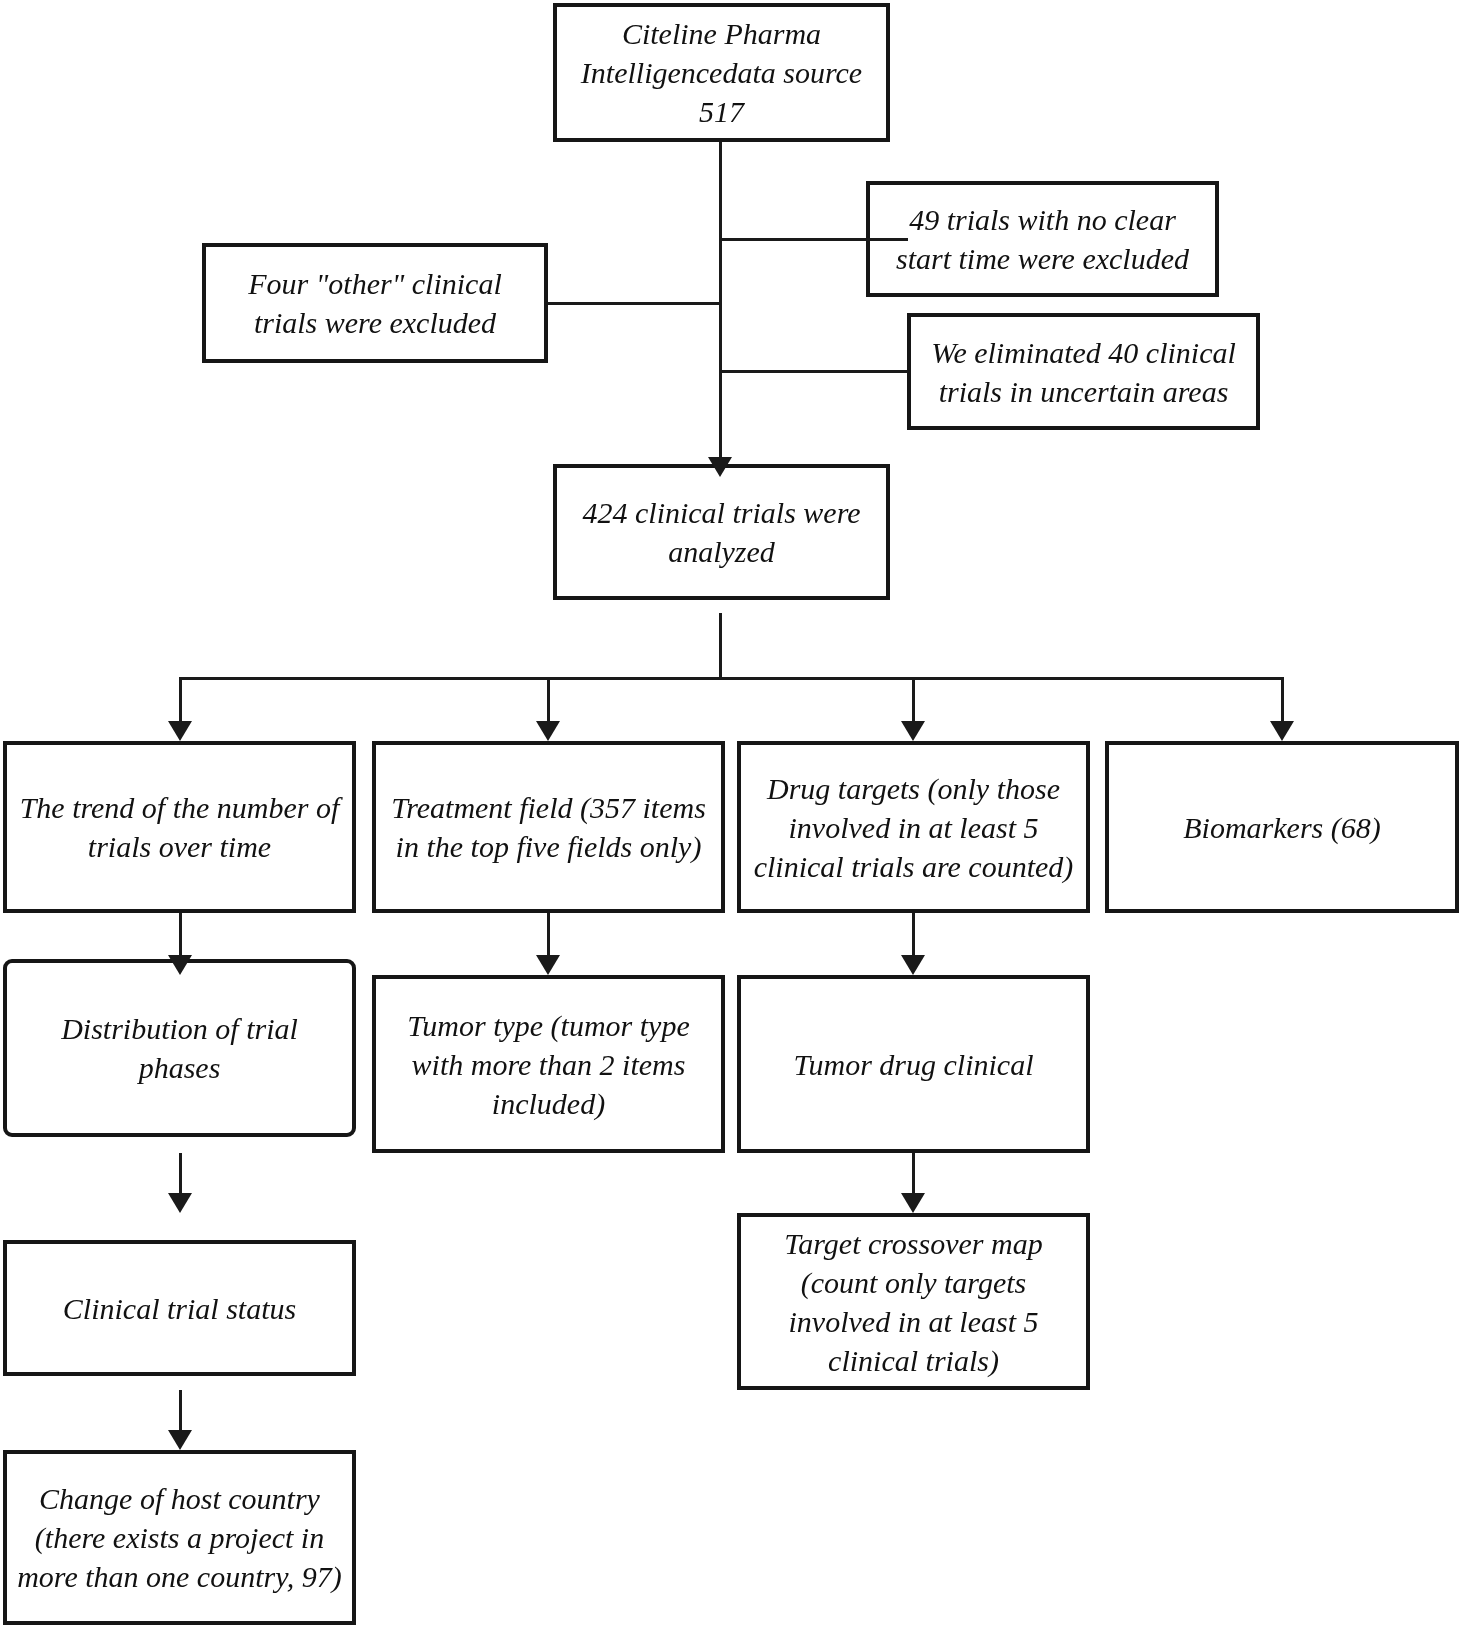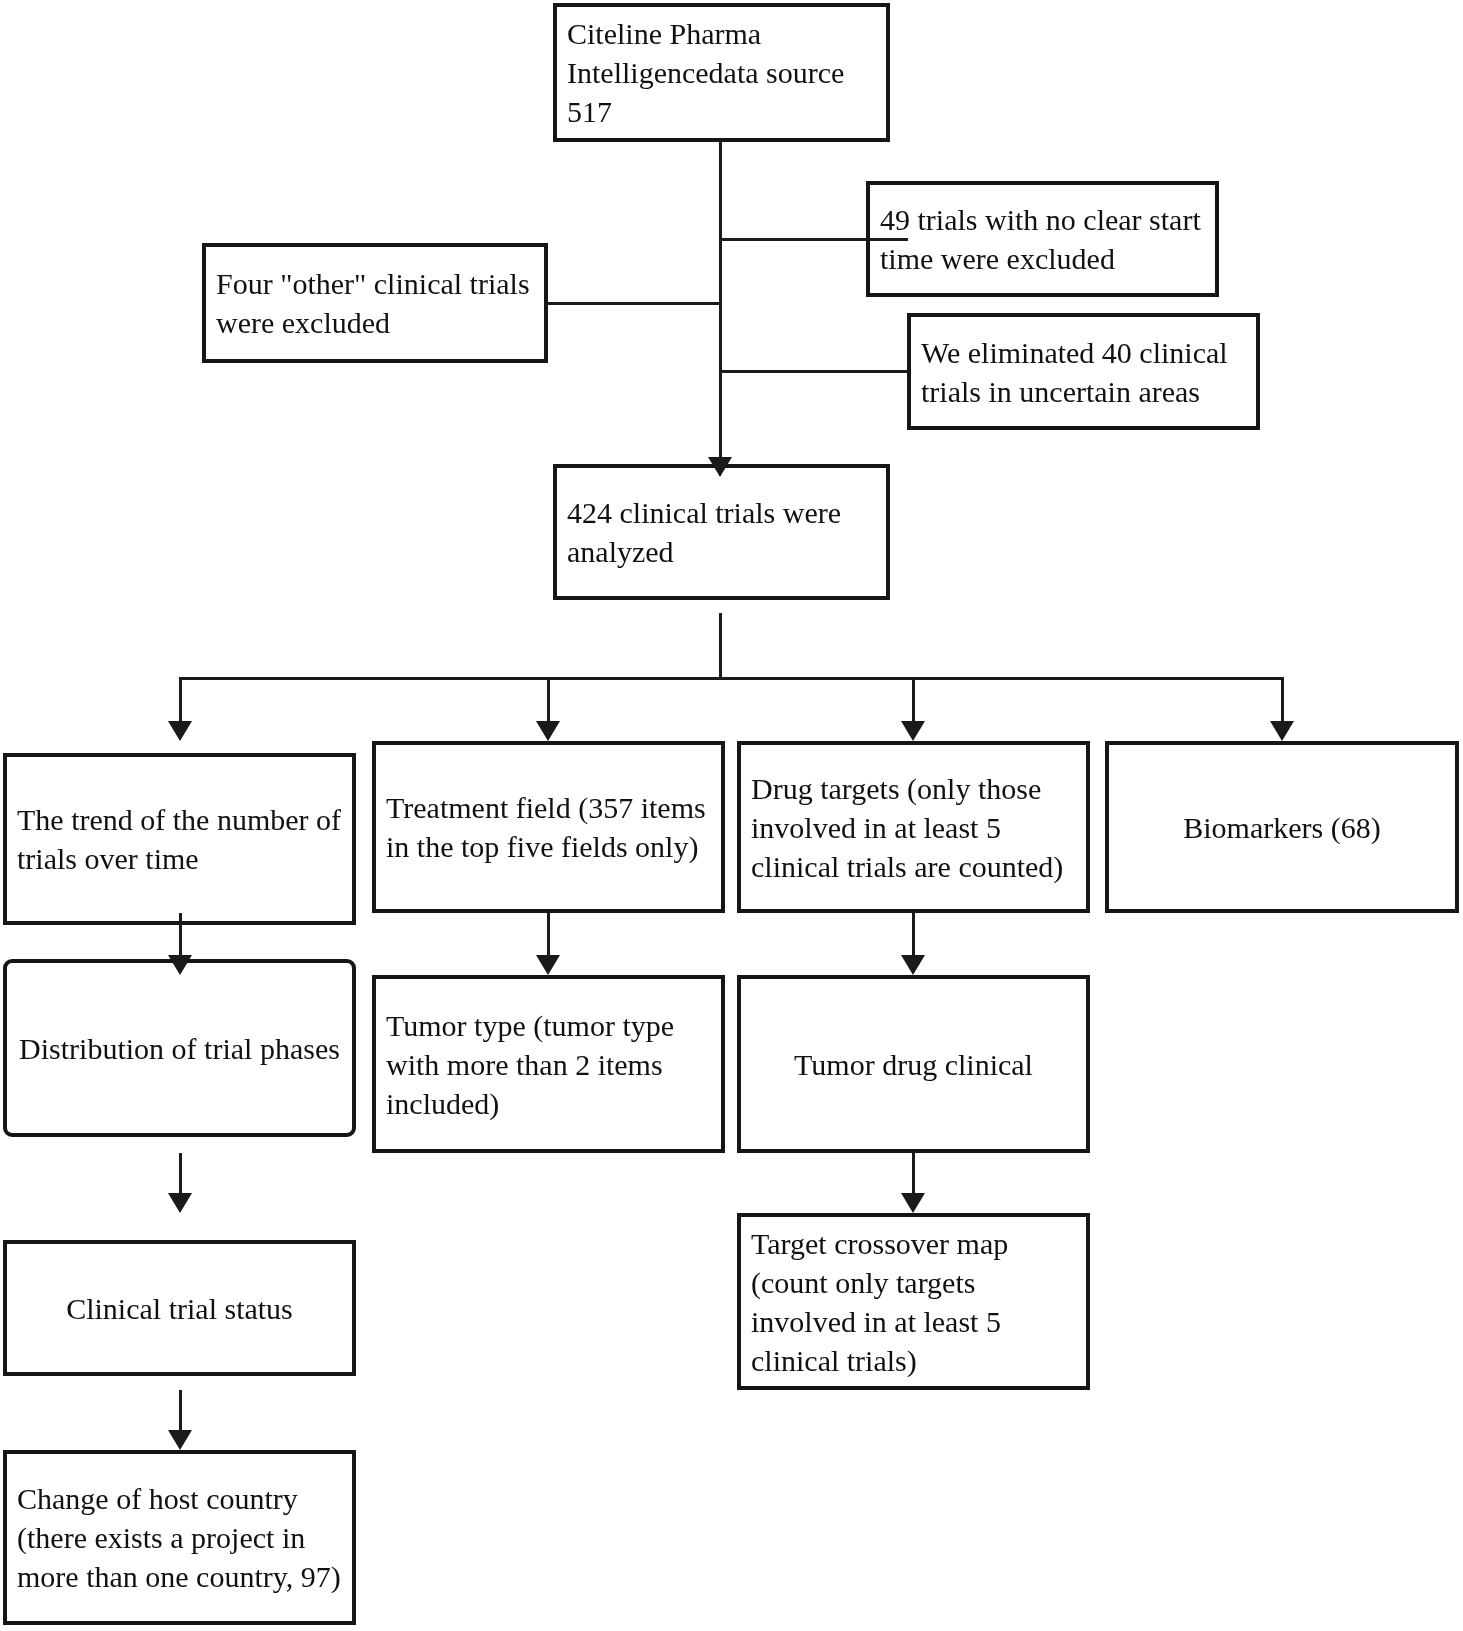--- a/index.html
+++ b/index.html
@@ -16,24 +16,25 @@
     color: #111111;
   }
   .box {
     position: absolute;
     box-sizing: border-box;
     background: #ffffff;
     border: 4px solid #161616;
     display: flex;
     align-items: center;
     justify-content: center;
-    text-align: left;
+    text-align: center;
     font-size: 30px;
     line-height: 1.3;
     padding: 14px 10px;
+    font-style: italic;
   }
   .hline, .vline {
     position: absolute;
     background: #1a1a1a;
   }
   .arr {
     position: absolute;
     width: 0;
     height: 0;
     border-left: 12px solid transparent;
@@ -59,21 +60,21 @@
   </div>
 
   <div class="box" style="left:202px; top:243px; width:346px; height:120px;">
     <span>Four "other" clinical trials were excluded</span>
   </div>
 
   <div class="box" style="left:553px; top:464px; width:337px; height:136px;">
     <span>424 clinical trials were analyzed</span>
   </div>
 
-  <div class="box" style="left:3px; top:741px; width:353px; height:172px;margin-top:12px;">
+  <div class="box" style="left:3px; top:741px; width:353px; height:172px;">
     <span>The trend of the number of trials over time</span>
   </div>
 
   <div class="box" style="left:372px; top:741px; width:353px; height:172px;">
     <span>Treatment field (357 items in the top five fields only)</span>
   </div>
 
   <div class="box" style="left:737px; top:741px; width:353px; height:172px;">
     <span>Drug targets (only those involved in at least 5 clinical trials are counted)</span>
   </div>

